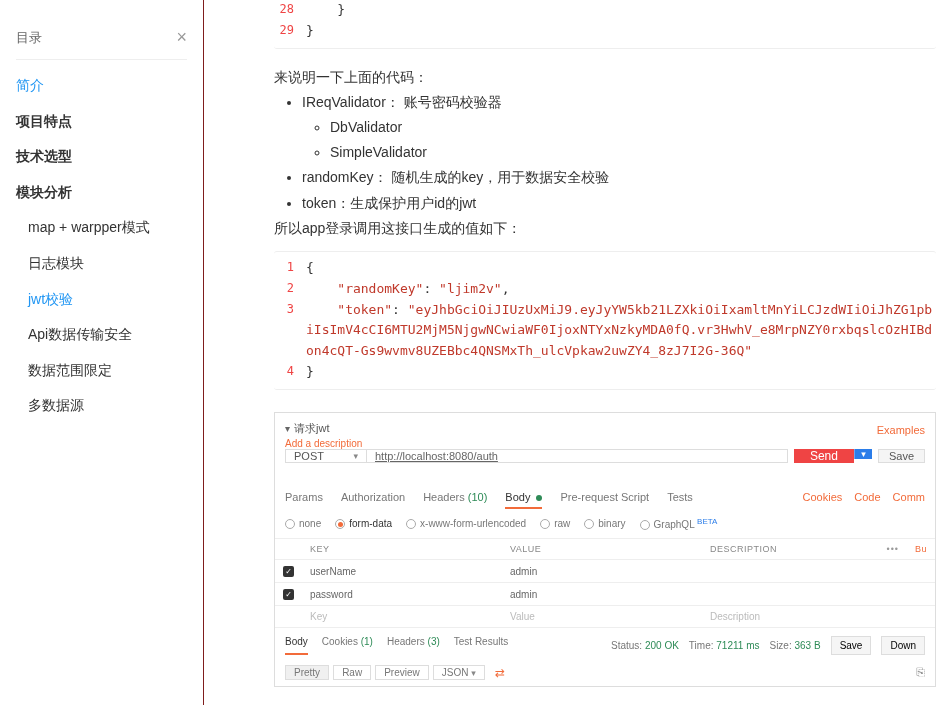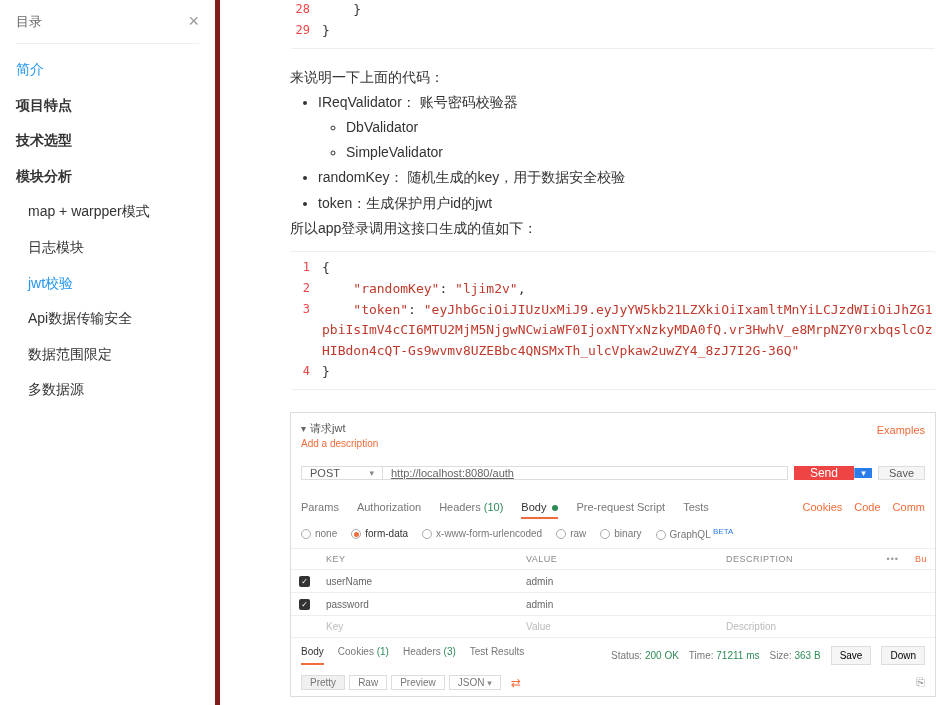--- a/index.html
+++ b/index.html
@@ -1,18 +1,18 @@
 <!DOCTYPE html>
 <html><head>
 <meta charset="utf-8">
 <style>
   * { box-sizing: border-box; margin: 0; padding: 0; }
   body { font-family: -apple-system, BlinkMacSystemFont, "Segoe UI", "PingFang SC", "Microsoft YaHei", sans-serif; font-size: 14px; color: #333; background: #fff; }
   .container { display: flex; width: 936px; height: 705px; overflow: hidden; }
-  .sidebar { width: 220px; flex-shrink: 0; border-right: 5px solid #7f1d1d; padding: 0 16px; position: relative; }
+  .sidebar { width: 204px; flex-shrink: 0; border-right: 1px solid #7f1d1d; padding: 16px 16px; position: relative; }
   .sidebar-header { display: flex; justify-content: space-between; align-items: center; height: 44px; border-bottom: 1px solid #eee; color: #666; font-size: 13px; margin-bottom: 8px; }
   .close-icon { color: #999; font-size: 18px; cursor: pointer; font-weight: 300; }
   .nav-item { display: block; padding: 8px 0; color: #333; cursor: pointer; font-size: 14px; line-height: 1.4; }
   .nav-item.link { color: #2196f3; }
   .nav-item.bold { font-weight: 600; }
   .nav-sub { padding-left: 12px; }
   .content { flex: 1; padding: 0 0 0 70px; overflow: hidden; }
   .code-block { border-radius: 3px; font-family: Consolas, Monaco, monospace; font-size: 13px; line-height: 1.6; }
   .code-line { display: flex; }
   .lineno { width: 32px; text-align: right; padding-right: 12px; color: #ef4444; font-size: 12px; user-select: none; flex-shrink: 0; }
@@ -25,21 +25,21 @@
   .cb-json { border: 1px solid #eee; border-left: none; border-right: none; padding: 6px 0; margin-top: 10px; }
   .json-key { color: #c0392b; }
   .json-str { color: #c0392b; }
   .json-plain { color: #333; }
   .postman { border: 1px solid #ddd; margin-top: 22px; font-size: 11px; color: #555; }
   .pm-top { padding: 8px 10px 4px; }
   .pm-title-row { display: flex; justify-content: space-between; align-items: flex-end; }
   .pm-triangle { font-size: 10px; margin-right: 4px; color: #666; }
   .pm-examples { color: #f26b3a; font-size: 11px; }
   .pm-desc-link { color: #f26b3a; font-size: 10px; margin-top: 2px; display: inline-block; }
-  .pm-url-row { display: flex; margin-top: 10px; align-items: center; height: 28px; }
+  .pm-url-row { display: flex; align-items: flex-start; height: 28px; }
   .pm-method { width: 82px; border: 1px solid #ddd; display: flex; align-items: center; padding: 0 8px; font-size: 11px; justify-content: space-between; }
   .pm-url { flex: 1; border: 1px solid #ddd; border-left: none; display: flex; align-items: center; padding: 0 8px; color: #666; font-size: 11px; text-decoration: underline; }
   .pm-send { background: #ef4444; color: #fff; border: none; padding: 0 16px; font-size: 12px; display: flex; align-items: center; margin-left: 6px; }
   .pm-send-dd { background: #2b7de9; color: #fff; width: 18px; display: flex; align-items: center; justify-content: center; border-left: 1px solid rgba(255,255,255,0.3); }
   .pm-save { border: 1px solid #ddd; background: #f5f5f5; padding: 0 10px; font-size: 11px; display: flex; align-items: center; margin-left: 6px; }
   .pm-tabs { display: flex; gap: 13px; padding: 10px 10px 0; font-size: 11px; color: #777; justify-content: space-between; }
   .pm-tabs-left { display: flex; gap: 18px; }
   .pm-tab.active { color: #333; border-bottom: 2px solid #f26b3a; padding-bottom: 4px; }
   .pm-count { color: #2e8b57; }
   .pm-dot { width: 6px; height: 6px; background: #2e8b57; border-radius: 50%; display: inline-block; margin-left: 3px; vertical-align: middle; }

